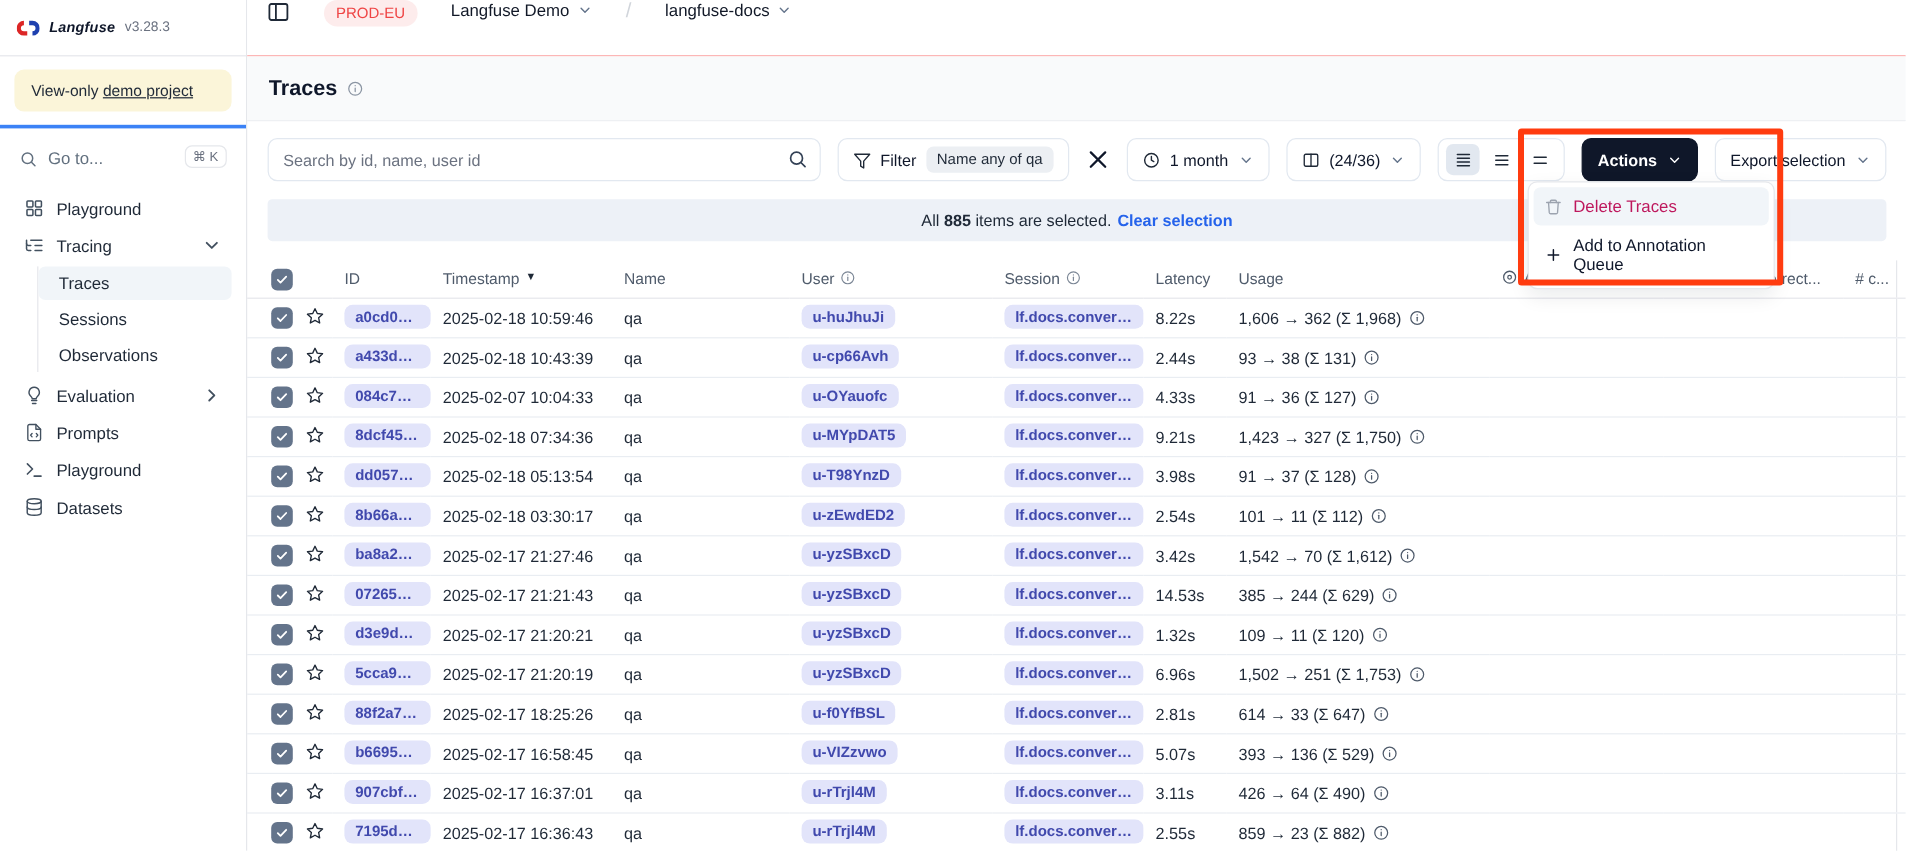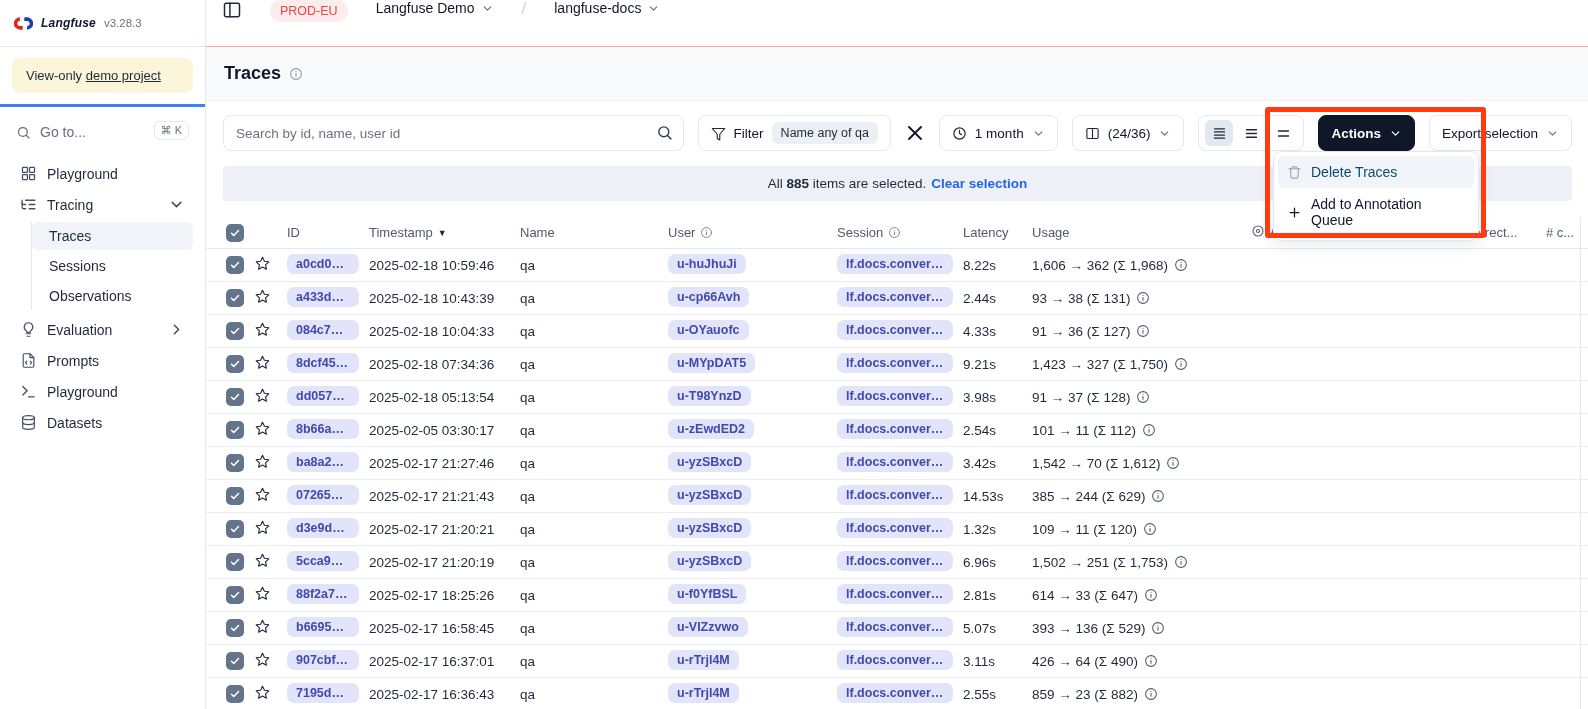--- a/index.html
+++ b/index.html
@@ -69,32 +69,32 @@
   table.t{width:1383px;border-collapse:collapse;table-layout:fixed;}
   .t th{height:31px;font-size:13px;font-weight:400;color:#4f5b6b;text-align:left;padding:0 0 0 10px;white-space:nowrap;overflow:hidden;border-bottom:1px solid #e5e7eb;}
   .t td{height:32px;font-size:13.5px;color:#1f2937;padding:0 0 0 10px;white-space:nowrap;overflow:hidden;border-bottom:1px solid #e9edf2;}
   .t .c-check{padding-left:20px;}
   .t .c-star{padding-left:4px;}
   .t .c-edge{border-left:1px solid #e5e7eb;padding:0;}
   .checkbox{width:18px;height:18px;border-radius:5px;background:#64748b;color:#fff;display:inline-flex;align-items:center;justify-content:center;cursor:pointer;}
   .checkbox svg{width:12px;height:12px;}
   .star{width:17px;height:17px;color:#1f2937;cursor:pointer;display:inline-flex;}
   .badge{display:inline-block;max-width:100%;box-sizing:border-box;background:#e2e4fa;color:#4149ad;font-weight:600;font-size:12.5px;padding:3px 9px;border-radius:7px;overflow:hidden;text-overflow:ellipsis;cursor:pointer;}
-  .hdr-inline{display:inline-flex;align-items:center;gap:5px;max-width:100%;}
+  .hdr-inline{display:inline-flex;gap:5px;max-width:100%;}
   .sort{font-size:9px;color:#1f2937;}
   .th-info{width:13px;height:13px;color:#7c8796;}
   .target{width:14px;height:14px;color:#4f5b6b;}
   .usage-info{width:14px;height:14px;color:#4f5b6b;margin-left:6px;vertical-align:-2px;}
 
   
   .menu{position:absolute;left:1067px;top:151px;width:206px;box-sizing:border-box;background:#fff;border:1px solid #e5e7eb;border-radius:8px;box-shadow:0 6px 16px rgba(15,23,42,.08);padding:4px;z-index:30;}
   .menu-item{display:flex;align-items:center;gap:9px;padding:8px 9px;border-radius:6px;font-size:14px;color:#0f172a;cursor:pointer;}
   .menu-item .icn{width:15px;height:15px;}
   .menu-item.highlighted{background:#f1f5f9;}
-  .menu-item.disabled{color:#0c4a6e;}
+  .menu-item.disabled{color:#be185d;}
   .menu-item.disabled .icn{color:#9ca3af;}
 
   
   .annotation{position:absolute;left:1059px;top:107px;width:221px;height:131px;box-sizing:border-box;border:5px solid #ff3b0f;border-radius:3px;z-index:40;pointer-events:none;}
 </style>
 </head>
 <body>
 
 <div class="app">
 
@@ -495,21 +495,21 @@
                   <svg viewBox="0 0 24 24" fill="none" stroke="currentColor" stroke-width="3" stroke-linecap="round" stroke-linejoin="round">
                     <path d="M5 12.5l4.5 4.5L19 7"></path>
                   </svg>
                 </span></td>
               <td class="c-star"><span class="star">
                   <svg viewBox="0 0 24 24" fill="none" stroke="currentColor" stroke-width="1.6" stroke-linecap="round" stroke-linejoin="round">
                     <path d="M12 3.2l2.7 5.6 6.2.8-4.6 4.3 1.2 6.1L12 17l-5.5 3l1.2-6.1L3.1 9.6l6.2-.8z"></path>
                   </svg>
                 </span></td>
               <td><span class="badge">084c739...</span></td>
-              <td>2025-02-18 10:04:33</td>
+              <td>2025-02-07 10:04:33</td>
               <td>qa</td>
               <td><span class="badge">u-OYauofc</span></td>
               <td><span class="badge">lf.docs.conversation...</span></td>
               <td>4.33s</td>
               <td><span>91 → 36 (Σ 127)</span><span class="icn usage-info">
                   <svg viewBox="0 0 24 24" fill="none" stroke="currentColor" stroke-width="1.8" stroke-linecap="round" stroke-linejoin="round">
                     <circle cx="12" cy="12" r="9.2"></circle>
                     <path d="M12 11v5"></path>
                     <path d="M11.95 7.6h.1"></path>
                   </svg>
@@ -582,21 +582,21 @@
                   <svg viewBox="0 0 24 24" fill="none" stroke="currentColor" stroke-width="3" stroke-linecap="round" stroke-linejoin="round">
                     <path d="M5 12.5l4.5 4.5L19 7"></path>
                   </svg>
                 </span></td>
               <td class="c-star"><span class="star">
                   <svg viewBox="0 0 24 24" fill="none" stroke="currentColor" stroke-width="1.6" stroke-linecap="round" stroke-linejoin="round">
                     <path d="M12 3.2l2.7 5.6 6.2.8-4.6 4.3 1.2 6.1L12 17l-5.5 3l1.2-6.1L3.1 9.6l6.2-.8z"></path>
                   </svg>
                 </span></td>
               <td><span class="badge">8b66a34...</span></td>
-              <td>2025-02-05 03:30:17</td>
+              <td>2025-02-18 03:30:17</td>
               <td>qa</td>
               <td><span class="badge">u-zEwdED2</span></td>
               <td><span class="badge">lf.docs.conversation...</span></td>
               <td>2.54s</td>
               <td><span>101 → 11 (Σ 112)</span><span class="icn usage-info">
                   <svg viewBox="0 0 24 24" fill="none" stroke="currentColor" stroke-width="1.8" stroke-linecap="round" stroke-linejoin="round">
                     <circle cx="12" cy="12" r="9.2"></circle>
                     <path d="M12 11v5"></path>
                     <path d="M11.95 7.6h.1"></path>
                   </svg>

